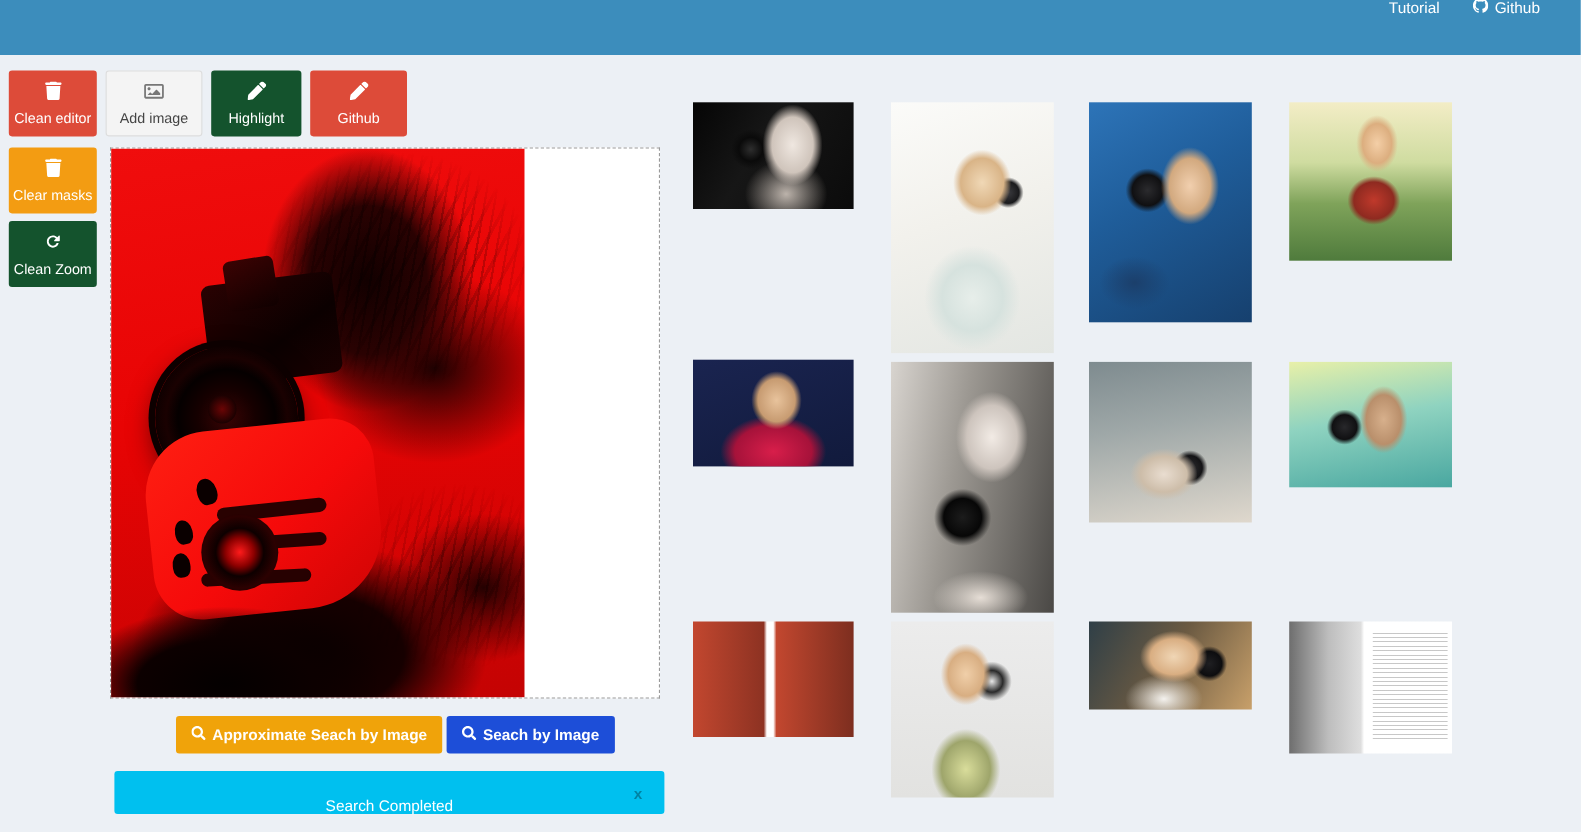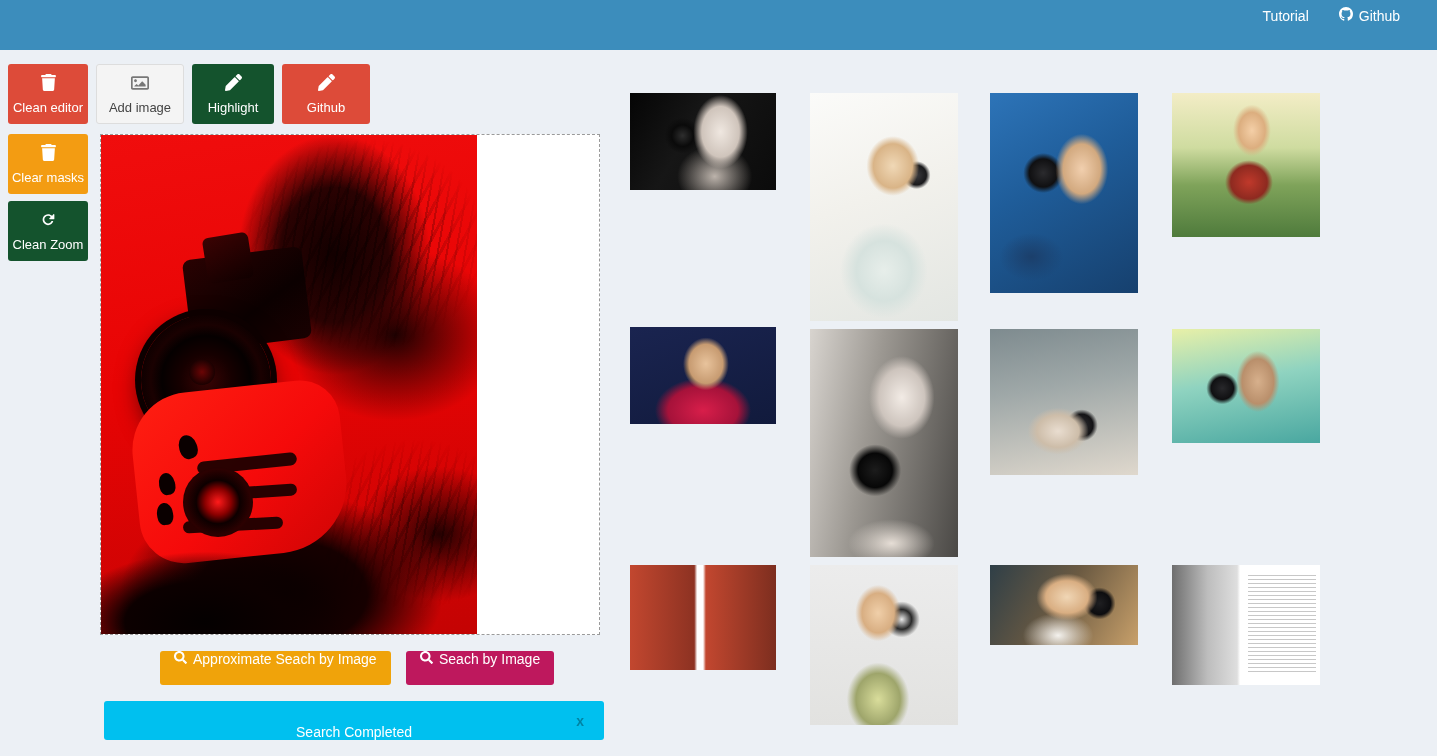--- a/index.html
+++ b/index.html
@@ -22,21 +22,21 @@
     width: 224px; height: 50px;
     background: #357ca5;
     display: flex; align-items: center; justify-content: center;
   }
   #logo-text { font-size: 20px; color: #fff; letter-spacing: .2px; }
   #logo-text .b { font-weight: bold; }
   #logo-text .l { font-weight: 400; }
 
   #nav {
     position: absolute; top: 0; right: 0; height: 32px;
-    display: flex; align-items: center; padding-right: 22px;
+    display: flex; align-items: flex-end; padding-right: 22px;
   }
   .nav-link {
     color: #fff; font-size: 14px; text-decoration: none;
     padding: 0 15px; line-height: 50px; display: inline-flex;
     align-items: center; gap: 6px; cursor: pointer;
   }
 
   
   .tool-btn {
     position: absolute;
@@ -143,26 +143,27 @@
   .c3 { left: 82px; top: 384px; width: 100px; height: 12px; transform: rotate(-3deg); }
   .dark-bottom {
     position: absolute; left: 0; bottom: 0; width: 260px; height: 120px;
     background: radial-gradient(ellipse 160px 80px at 40% 90%, #040000 0%, #0c0000 50%, rgba(12,0,0,0) 88%);
   }
 
   
   .search-btn {
     position: absolute; border: 0; border-radius: 3px;
     color: #fff; font-size: 14px; cursor: pointer;
-    display: inline-flex; align-items: flex-start; gap: 6px;
+    display: inline-flex; align-items: center; gap: 6px;
     padding: 0 14px; height: 34px;
     font-family: "Liberation Sans", sans-serif;
+    font-weight: bold;
   }
   #btn-approx-search { left: 160px; top: 651px; background: #f0a30a; }
-  #btn-exact-search  { left: 406px; top: 651px; background: #be185d; }
+  #btn-exact-search  { left: 406px; top: 651px; background: #1d4ed8; }
 
   
   #alert-bar {
     position: absolute; left: 104px; top: 701px;
     width: 500px; height: 39px;
     background: #00c0ef; color: #fff; border-radius: 3px;
     display: flex; align-items: flex-end; justify-content: center;
     font-size: 14px;
   }
   #alert-close {

